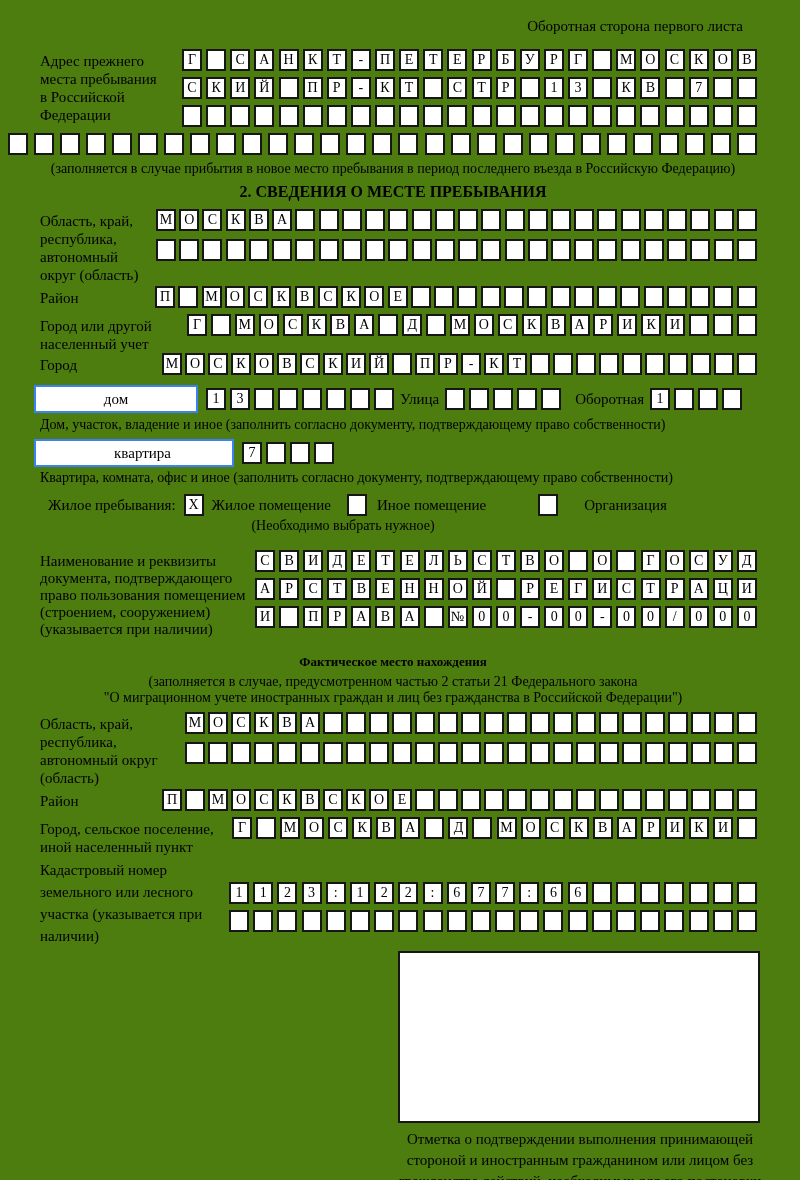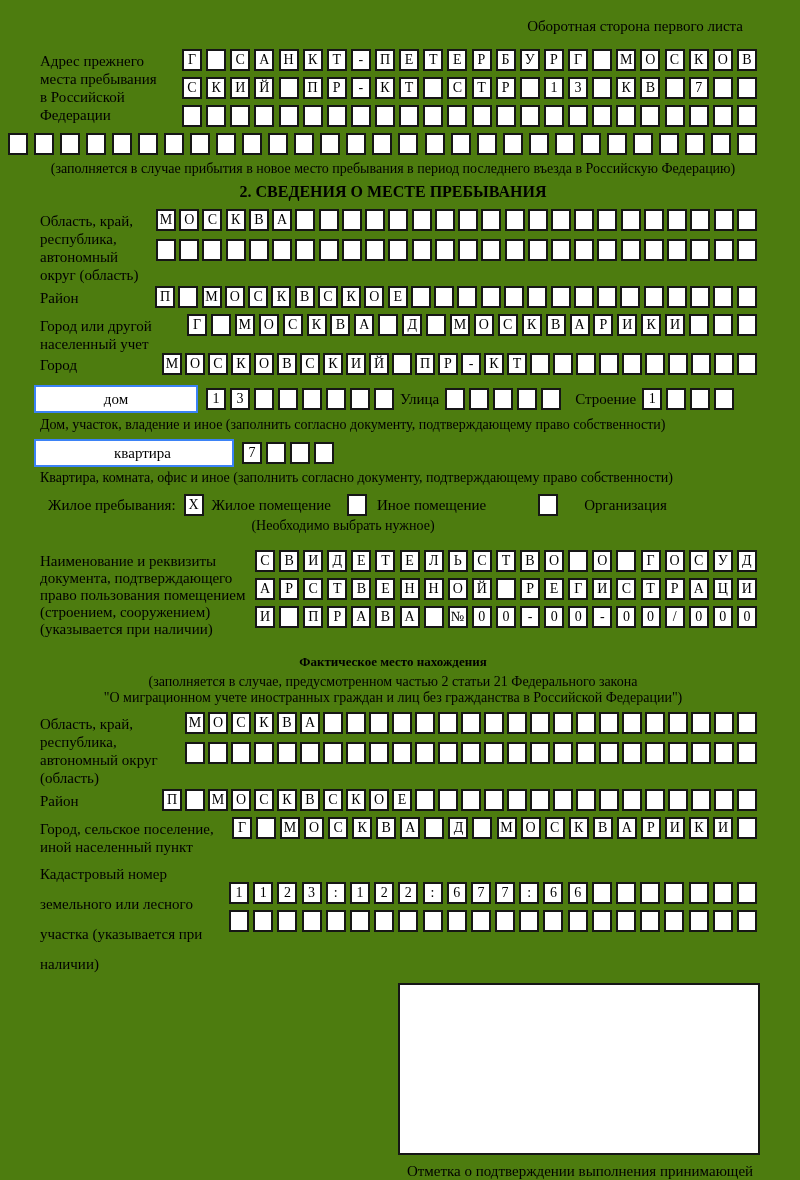--- a/index.html
+++ b/index.html
@@ -334,21 +334,21 @@
         <span class="cell"></span>
       </div>
     <div class="inline-label">Улица</div>
     <div class="grid packed">
         <span class="cell"></span>
         <span class="cell"></span>
         <span class="cell"></span>
         <span class="cell"></span>
         <span class="cell"></span>
       </div>
-    <div class="inline-label" style="padding-left:14px;">Строение</div>
+    <div class="inline-label" style="padding-left:14px;">Оборотная</div>
     <div class="grid packed">
         <span class="cell">1</span>
         <span class="cell"></span>
         <span class="cell"></span>
         <span class="cell"></span>
       </div>
   </div>
   <div class="note" style="padding-left:32px;margin-top:4px;">Дом, участок, владение и иное (заполнить согласно документу, подтверждающему право собственности)</div>
 
   <div class="houserow" style="margin-top:6px;">
@@ -574,21 +574,21 @@
         <span class="cell">А</span>
         <span class="cell">Р</span>
         <span class="cell">И</span>
         <span class="cell">К</span>
         <span class="cell">И</span>
         <span class="cell"></span>
       </div>
   </div>
 
   <div class="frow">
-    <div class="label" style="width:221px;line-height:30px;">
+    <div class="label" style="width:221px;line-height:22px;">
       <span class="in" style="max-width:170px;">Кадастровый номер земельного или лесного участка (указывается при наличии)</span>
     </div>
     <div class="gridcol" style="margin-top:26px;">
       <div class="grid" style="width:528px;">
           <span class="cell">1</span>
           <span class="cell">1</span>
           <span class="cell">2</span>
           <span class="cell">3</span>
           <span class="cell">:</span>
           <span class="cell">1</span>

